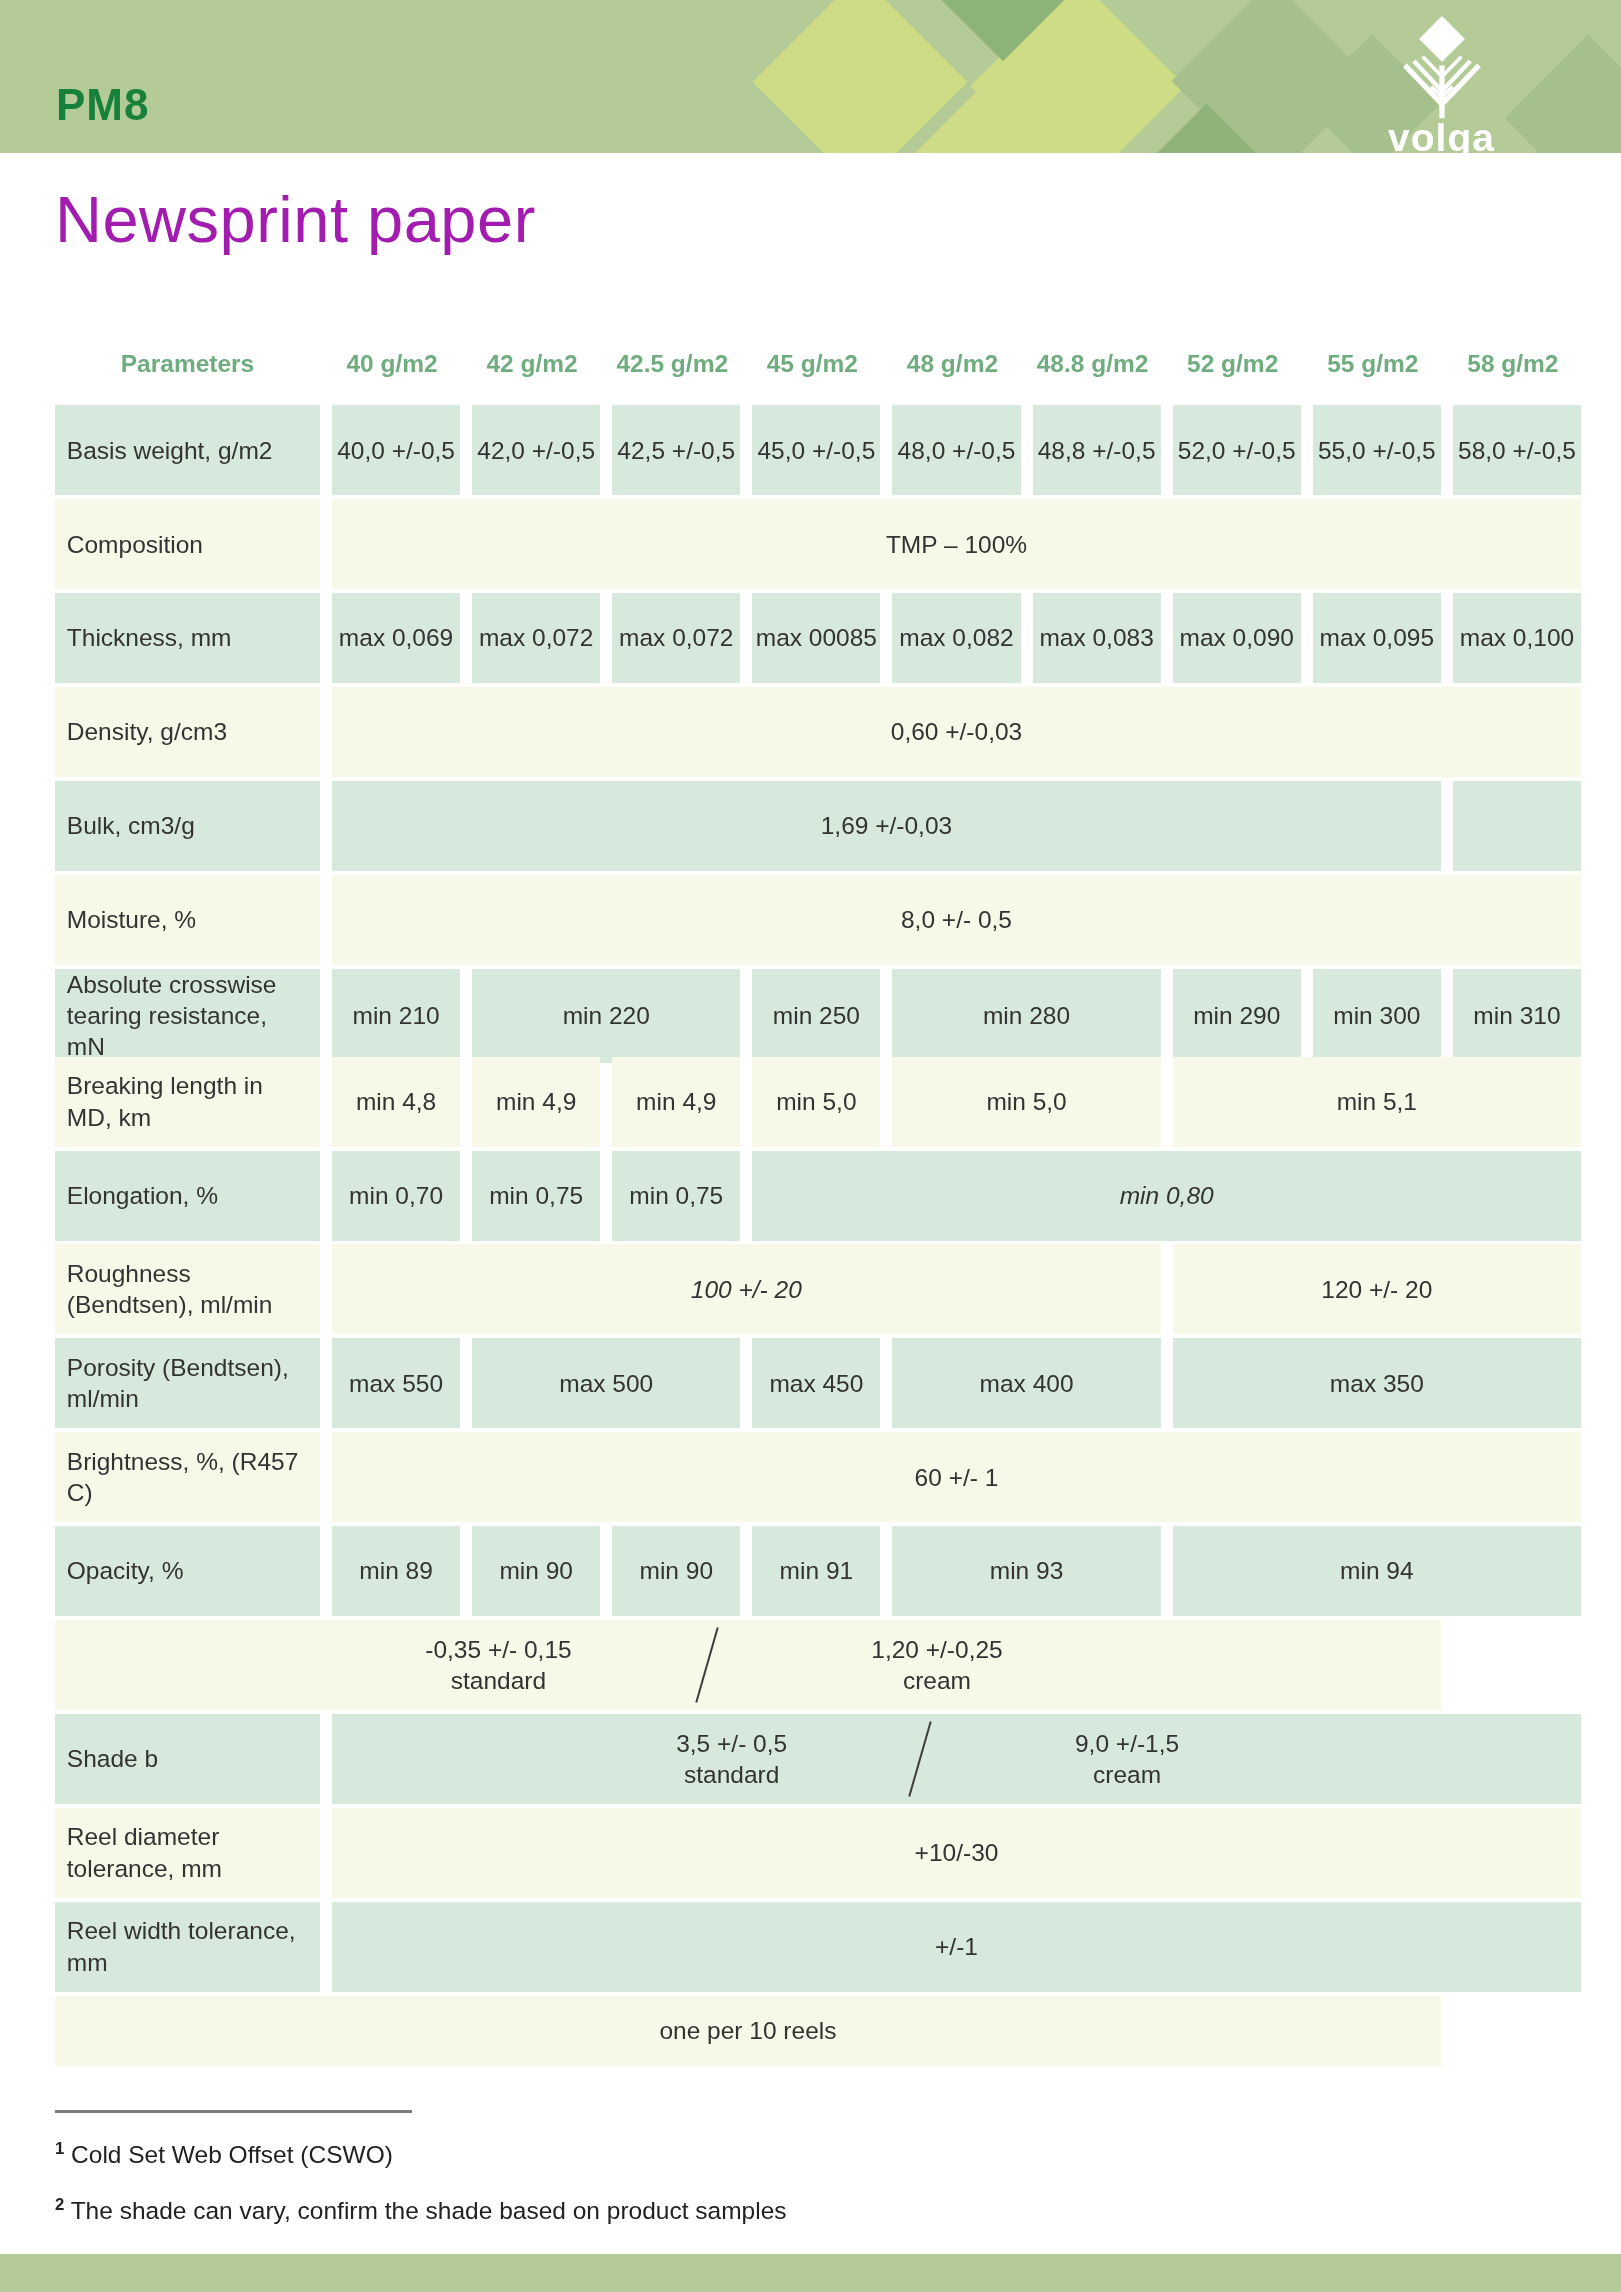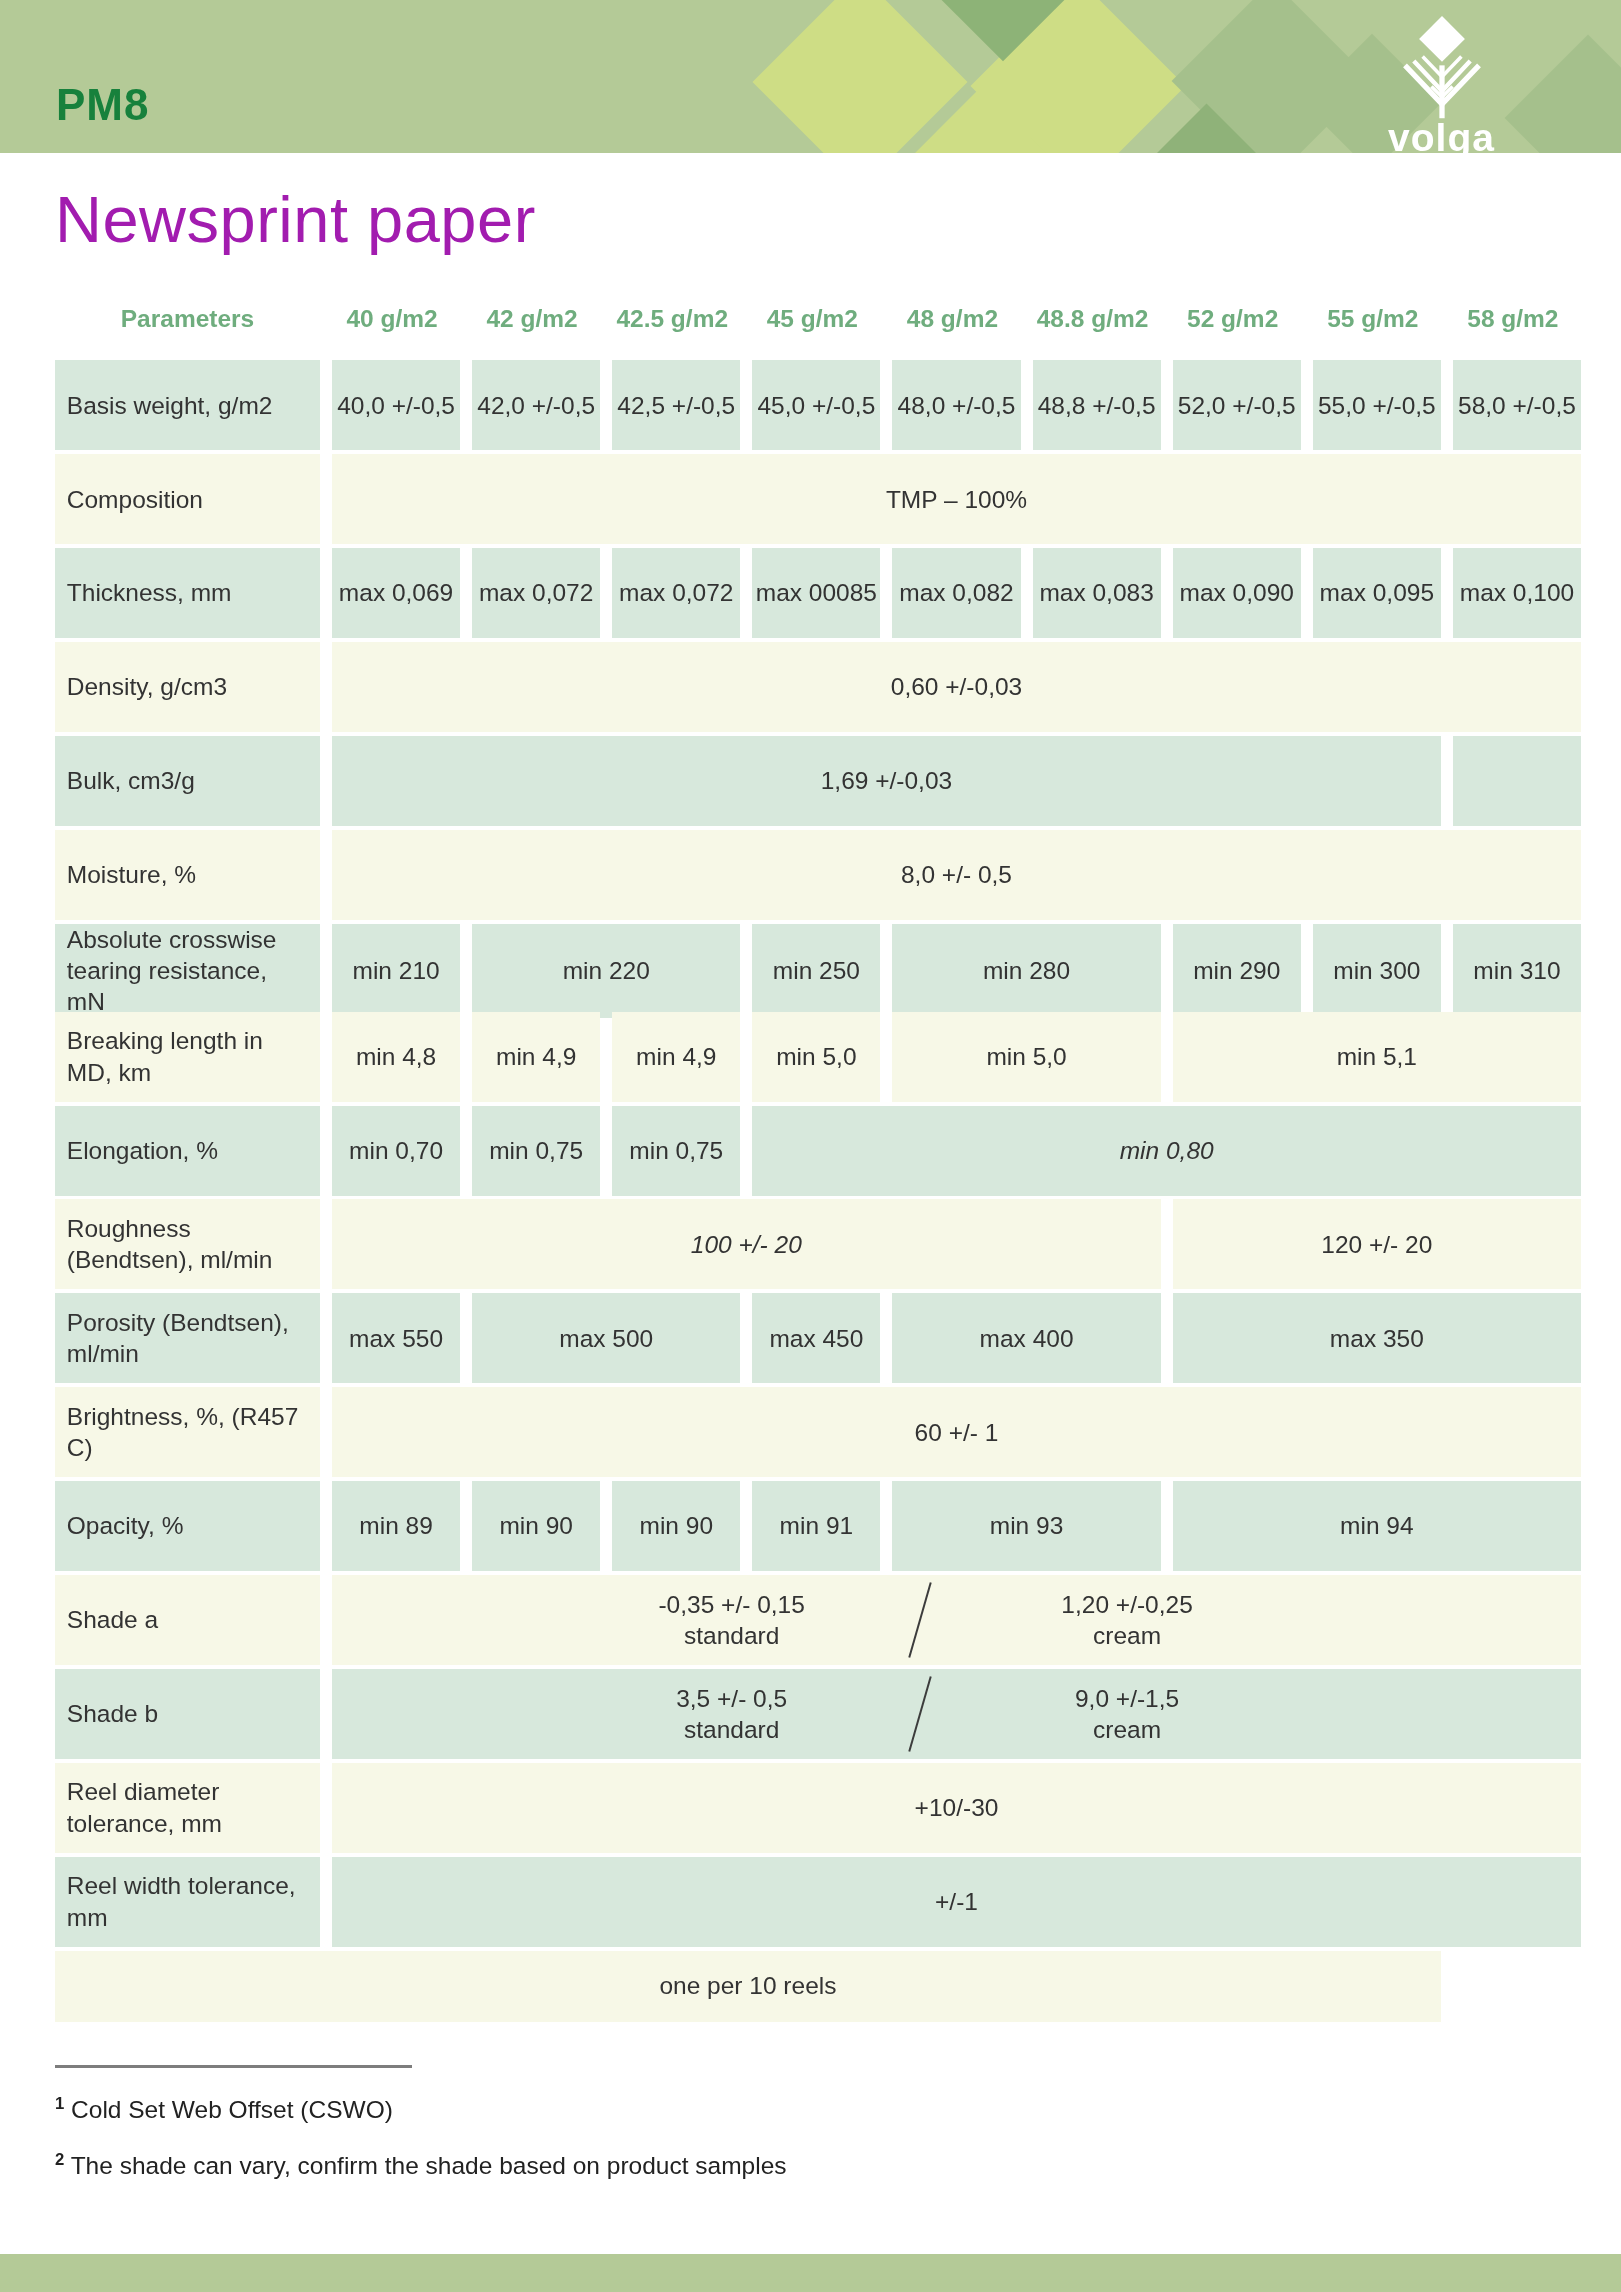--- a/index.html
+++ b/index.html
@@ -58,21 +58,21 @@
   
   .title {
     margin: 29px 0 0 55px;
     font-size: 65px;
     font-weight: 500;
     color: #a21caf;
     letter-spacing: 0.5px;
   }
 
   
-  .spec-table { margin: 48px 0 0 55px; width: 1526px; }
+  .spec-table { margin: 93px 0 0 55px; width: 1526px; }
   .thead, .trow {
     display: grid;
     grid-template-columns: 265px repeat(9, 1fr);
     gap: 3.9px;
   }
   .thead {
     margin-bottom: 27.4px;
     color: #6fad7e;
     font-weight: 700;
     font-size: 24.5px;
@@ -288,21 +288,20 @@
       <div class="cell label green">Opacity, %</div>
       <div class="cell green">min 89</div>
       <div class="cell green">min 90</div>
       <div class="cell green">min 90</div>
       <div class="cell green">min 91</div>
       <div class="cell green sp2">min 93</div>
       <div class="cell green sp3">min 94</div>
     </div>
 
     <div class="trow">
-      <div class="cell label cream">Shade a</div>
       <div class="cell cream sp9 shade-cell">
         <div class="shade-left">
           <div>-0,35 +/- 0,15</div>
           <div>standard</div>
         </div>
         <div class="slash"></div>
         <div class="shade-right">
           <div>1,20 +/-0,25</div>
           <div>cream</div>
         </div>

